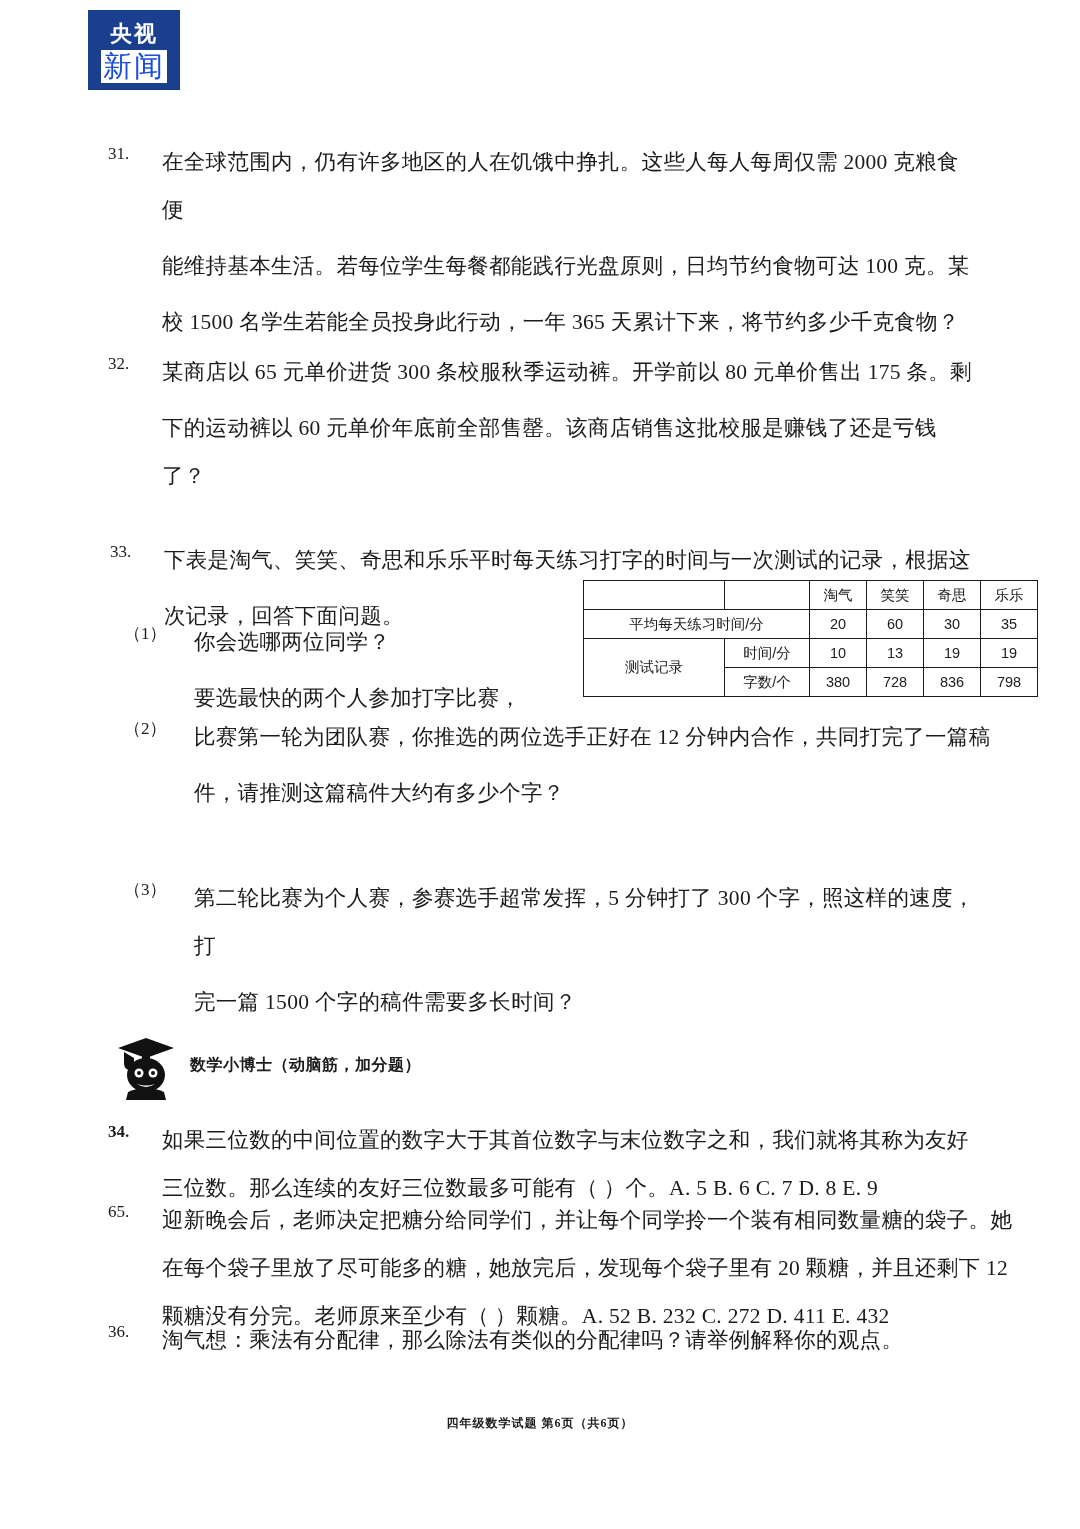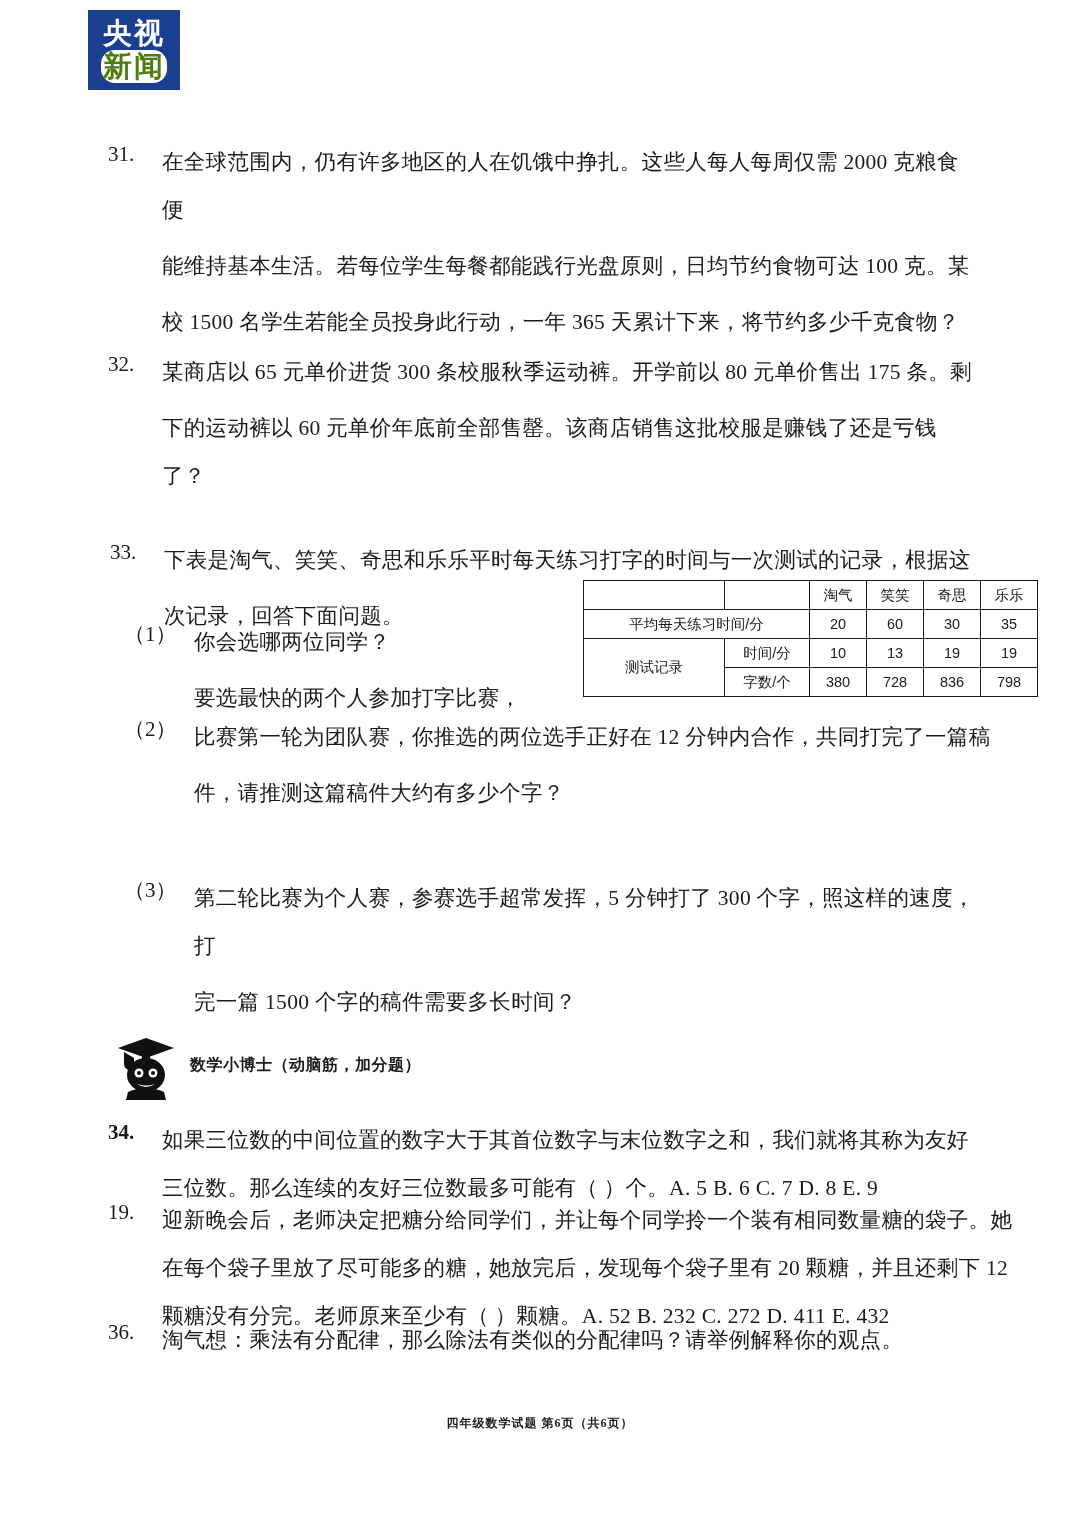--- a/index.html
+++ b/index.html
@@ -27,52 +27,51 @@
     color: #ffffff;
     display: flex;
     flex-direction: column;
     justify-content: center;
     align-items: center;
     letter-spacing: 2px;
   }
   .logo .line1 {
     font-family: "Liberation Sans", "DejaVu Sans", sans-serif;
     font-weight: bold;
-    font-size: 29px;
+    font-size: 22px;
     line-height: 33px;
   }
   .logo .line2 {
     font-family: "Liberation Sans", "DejaVu Sans", sans-serif;
-    font-weight: bold;
+    font-weight: normal;
     font-size: 29px;
     line-height: 33px;
     background: #ffffff;
-    color: #4d7c0f;
+    color: #1d4ed8;
     padding: 0 2px;
-    border-radius: 14px;
   }
 
   
   .sheet {
     position: absolute;
     left: 0;
     top: 0;
     width: 1080px;
     height: 1529px;
   }
 
   .q {
     position: absolute;
     display: flex;
     align-items: flex-start;
   }
   .q-num {
     width: 46px;
     flex: 0 0 46px;
-    font-size: 21px;
+    font-size: 17px;
     line-height: 48px;
   }
   .q-body {
     font-size: 21.5px;
     line-height: 48px;
     letter-spacing: 0.3px;
   }
   .q-body p {
     margin: 8px;
   }
@@ -263,21 +262,21 @@
 
   <div class="q tight" style="left:108px; top:1112px; width:900px;">
     <div class="q-num" style="line-height:40px;font-weight:bold;">34.</div>
     <div class="q-body">
       <p>如果三位数的中间位置的数字大于其首位数字与末位数字之和，我们就将其称为友好</p>
       <p>三位数。那么连续的友好三位数最多可能有（      ）个。A. 5   B. 6   C. 7   D. 8   E. 9</p>
     </div>
   </div>
 
   <div class="q tight" style="left:108px; top:1192px; width:920px;">
-    <div class="q-num" style="line-height:40px;">19.</div>
+    <div class="q-num" style="line-height:40px;">65.</div>
     <div class="q-body">
       <p>迎新晚会后，老师决定把糖分给同学们，并让每个同学拎一个装有相同数量糖的袋子。她</p>
       <p>在每个袋子里放了尽可能多的糖，她放完后，发现每个袋子里有 20 颗糖，并且还剩下 12</p>
       <p>颗糖没有分完。老师原来至少有（      ）颗糖。A. 52    B. 232    C. 272    D. 411    E. 432</p>
     </div>
   </div>
 
   <div class="q tight" style="left:108px; top:1312px; width:900px;">
     <div class="q-num" style="line-height:40px;">36.</div>
     <div class="q-body">

